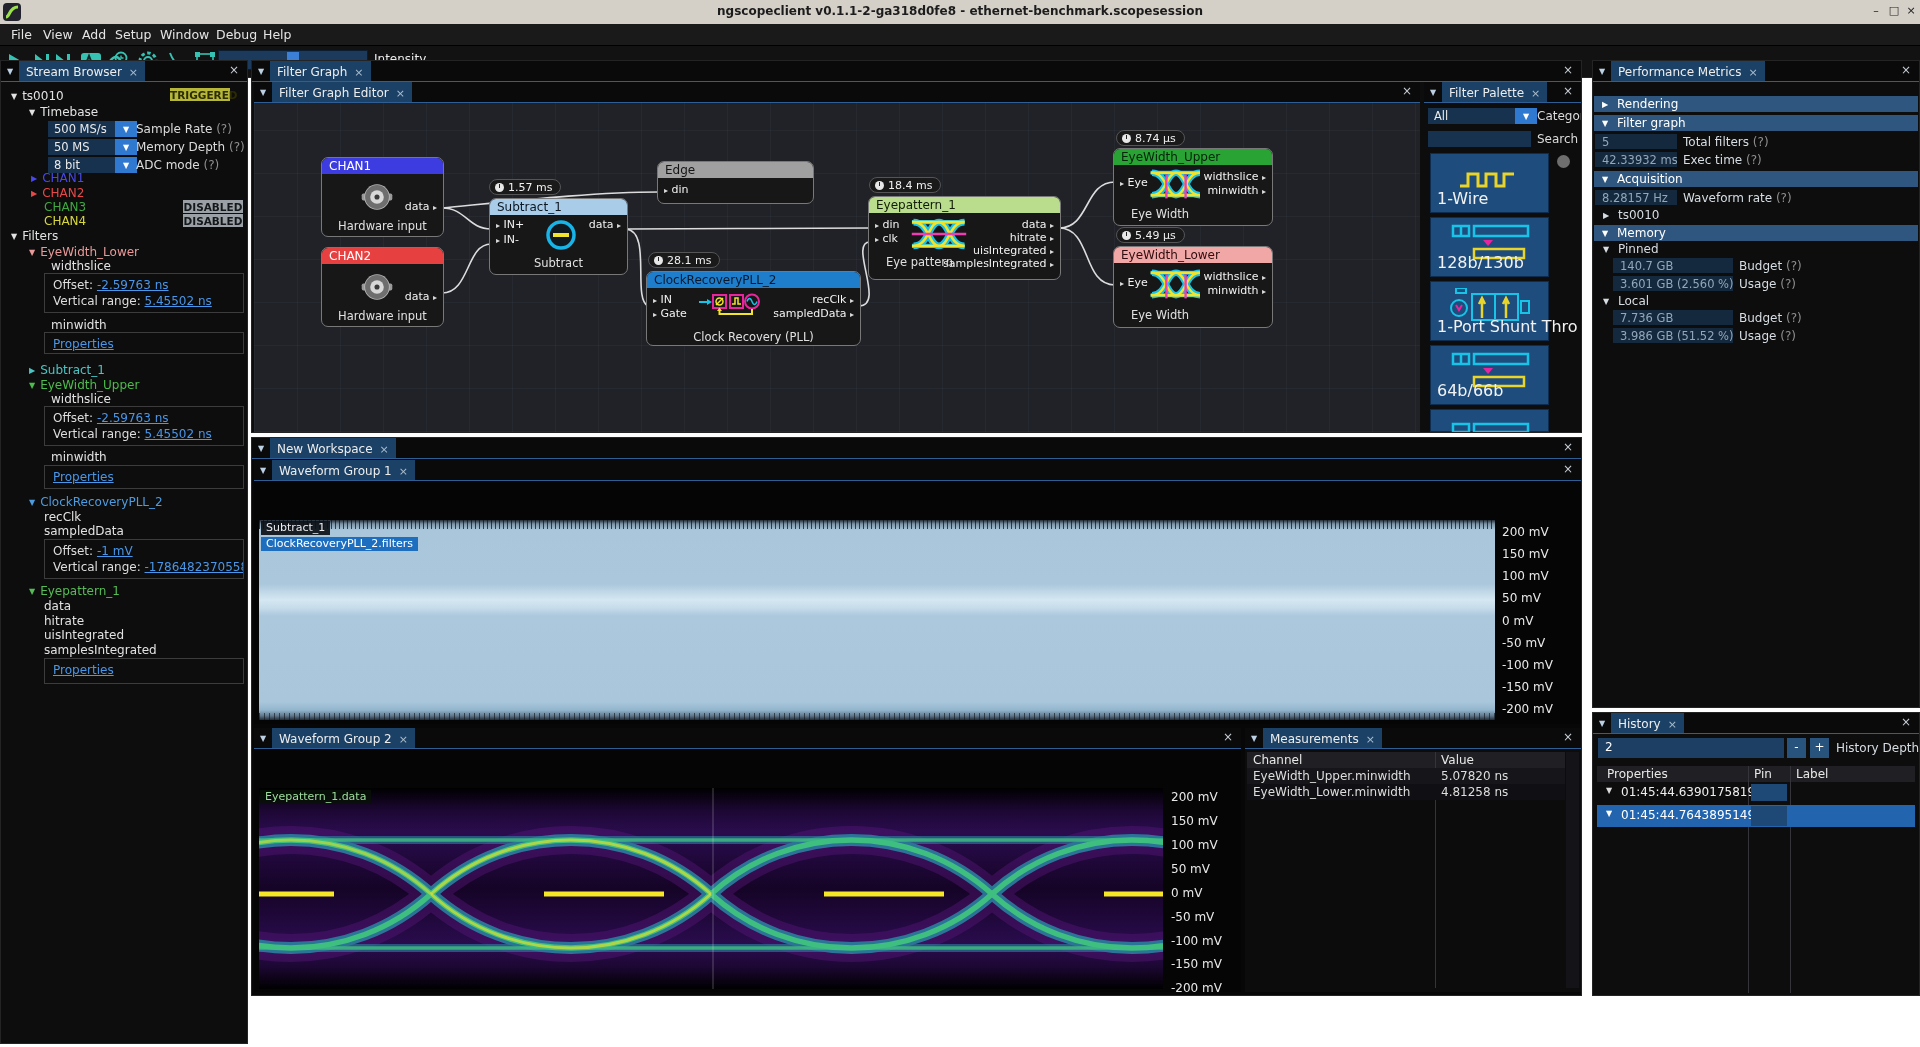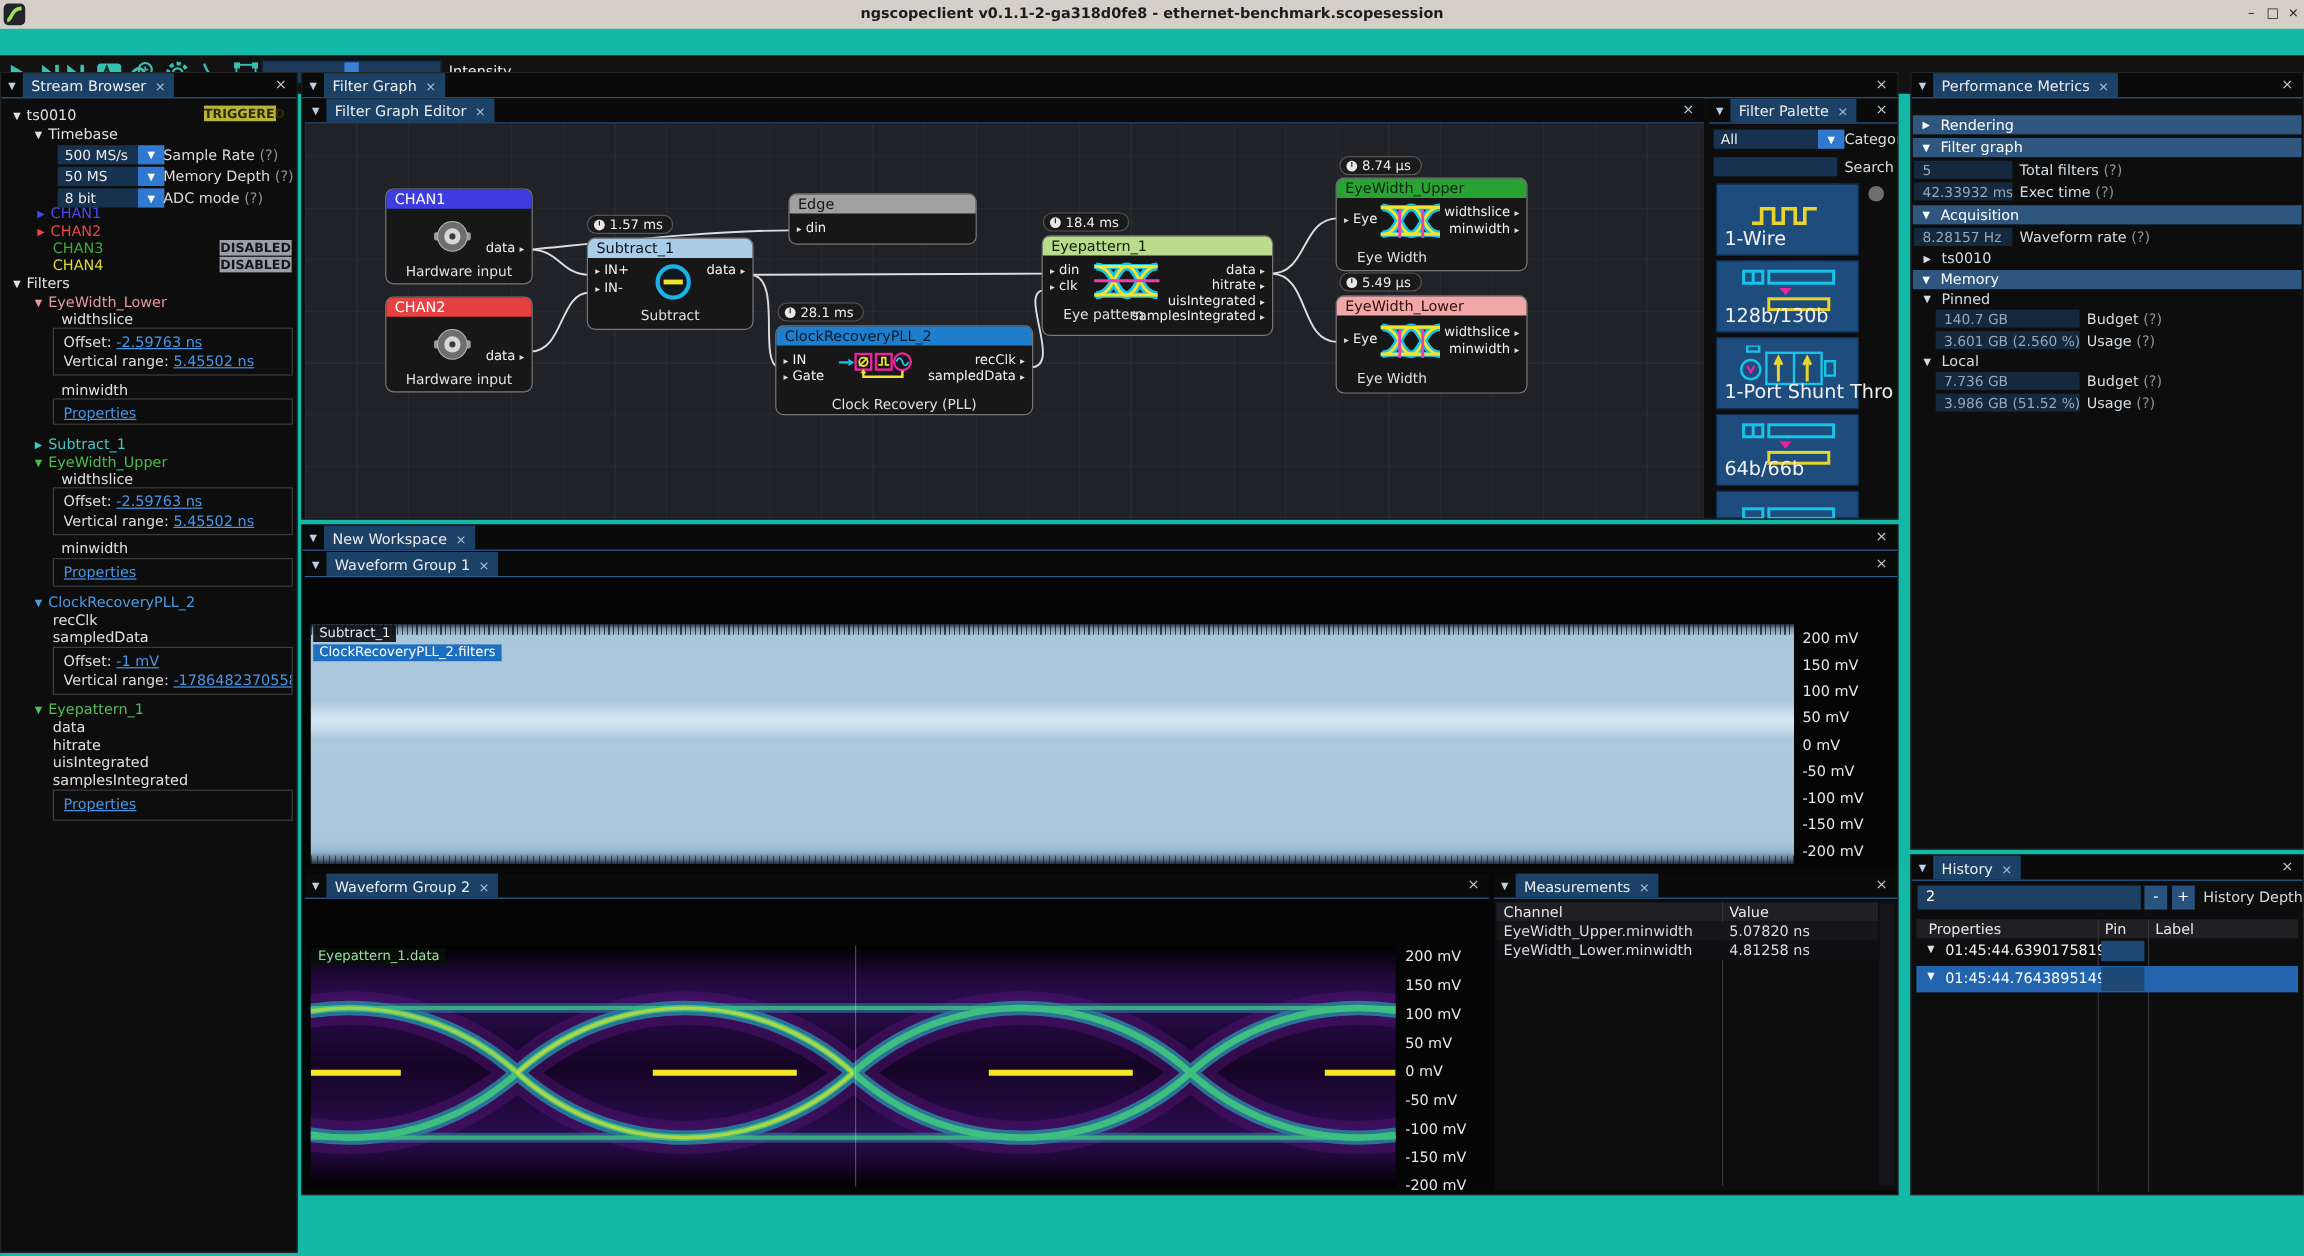--- a/index.html
+++ b/index.html
@@ -1,16 +1,16 @@
 <!DOCTYPE html>
 <html><head>
 <meta charset="utf-8">
 <style>
   html,body{margin:0;padding:0;background:#000;}
-  #app{position:relative;width:1920px;height:1047px;background:#14b8a6;overflow:hidden;
+  #app{position:relative;width:1920px;height:1047px;background:#ffffff;overflow:hidden;
        font-family:"DejaVu Sans",sans-serif;font-size:12px;color:#ddd;}
   .a{position:absolute;}
   .nw{white-space:nowrap;}
   
   #titlebar{left:0;top:0;width:1920px;height:24px;background:#d4d0c8;color:#1c1c1c;}
   #titlebar .t{position:absolute;left:0;right:0;top:4px;text-align:center;font-weight:bold;font-size:12px;}
   #appicon{left:3px;top:3px;width:18px;height:18px;border-radius:4px;background:#23232e;overflow:hidden;}
   #appicon svg{display:block}
   .winctl{top:4px;width:16px;height:14px;text-align:center;font-size:11px;color:#222;line-height:14px;}
   #menubar{left:0;top:24px;width:1920px;height:21px;background:#1a1a1a;border-bottom:1px solid #000;}
@@ -108,20 +108,29 @@
     <svg width="18" height="18">
           <path d="M3,14 C7,14 6,4 15,4" stroke="#9be24a" stroke-width="3" fill="none"></path>
         </svg>
   </div>
   <div class="t nw">ngscopeclient v0.1.1-2-ga318d0fe8 - ethernet-benchmark.scopesession</div>
   <div class="a winctl" style="left:1868px">–</div>
   <div class="a winctl" style="left:1886px">□</div>
   <div class="a winctl" style="left:1903px">×</div>
 </div>
 
+<div id="menubar" class="a">
+  <span class="mi" style="left:11px">File</span>
+  <span class="mi" style="left:43px">View</span>
+  <span class="mi" style="left:82px">Add</span>
+  <span class="mi" style="left:115px">Setup</span>
+  <span class="mi" style="left:160px">Window</span>
+  <span class="mi" style="left:216px">Debug</span>
+  <span class="mi" style="left:263px">Help</span>
+</div>
 
 <div id="toolbar" class="a">
   <div class="a tbi" style="left:2px">
     <svg width="18" height="18">
           <path d="M3,2 L15,9 L3,16 Z" fill="#35c2b2"></path>
         </svg>
       </div>
   <div class="a tbi" style="left:30px">
     <svg width="20" height="18">
           <path d="M2,2 L11,9 L2,16 Z" fill="#35c2b2"></path>

